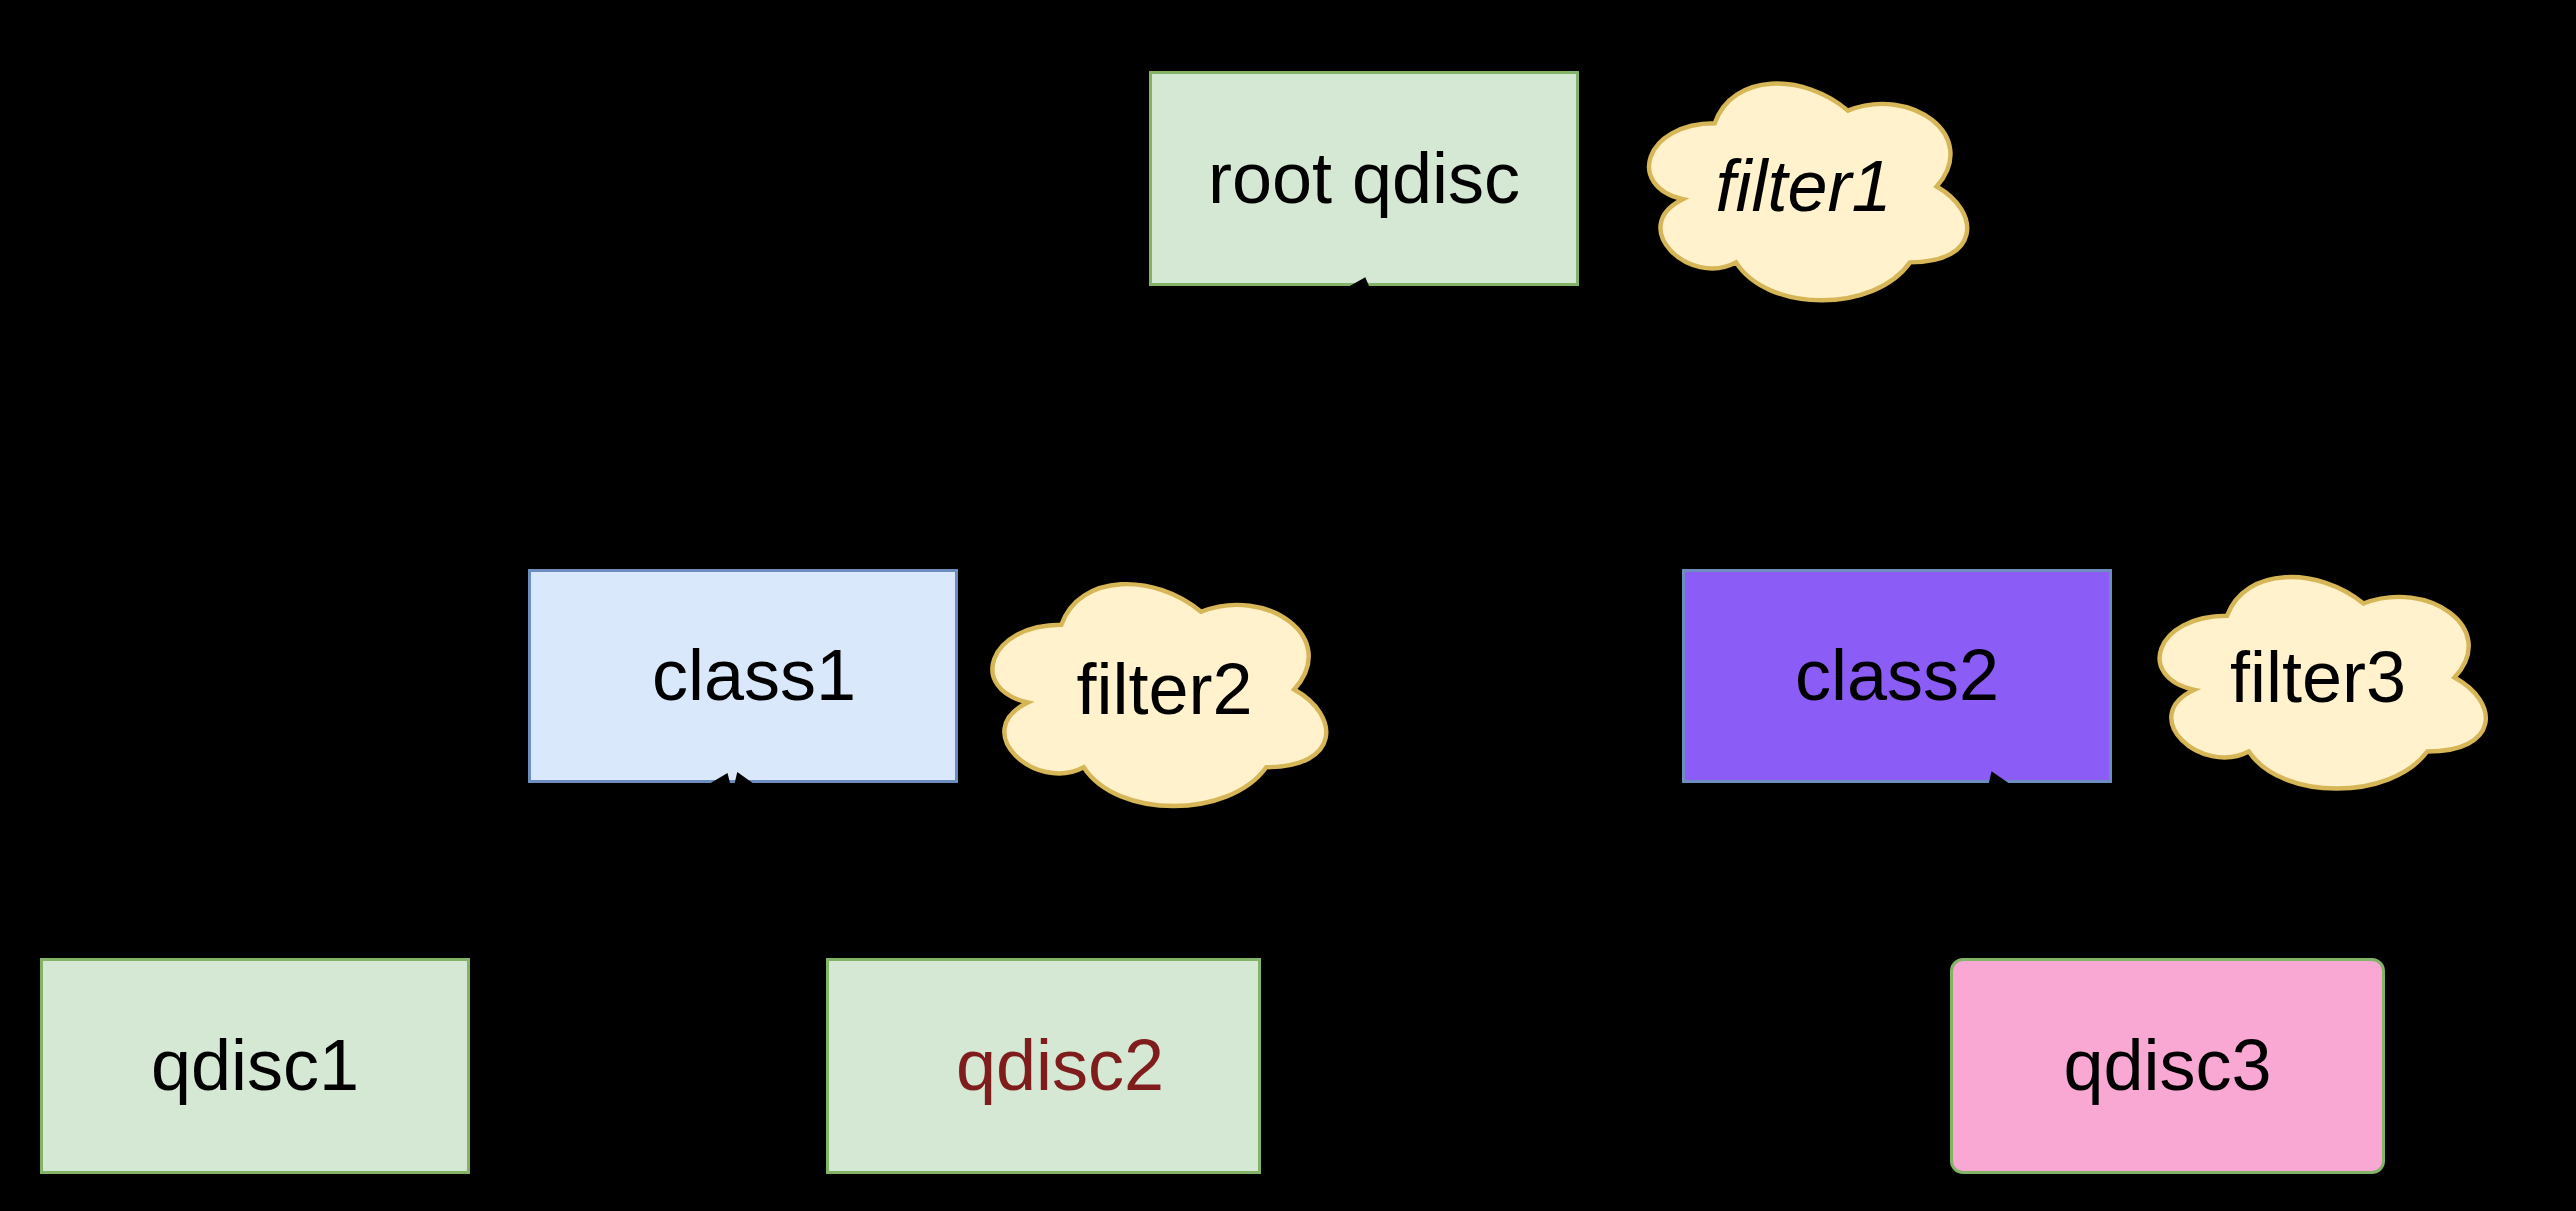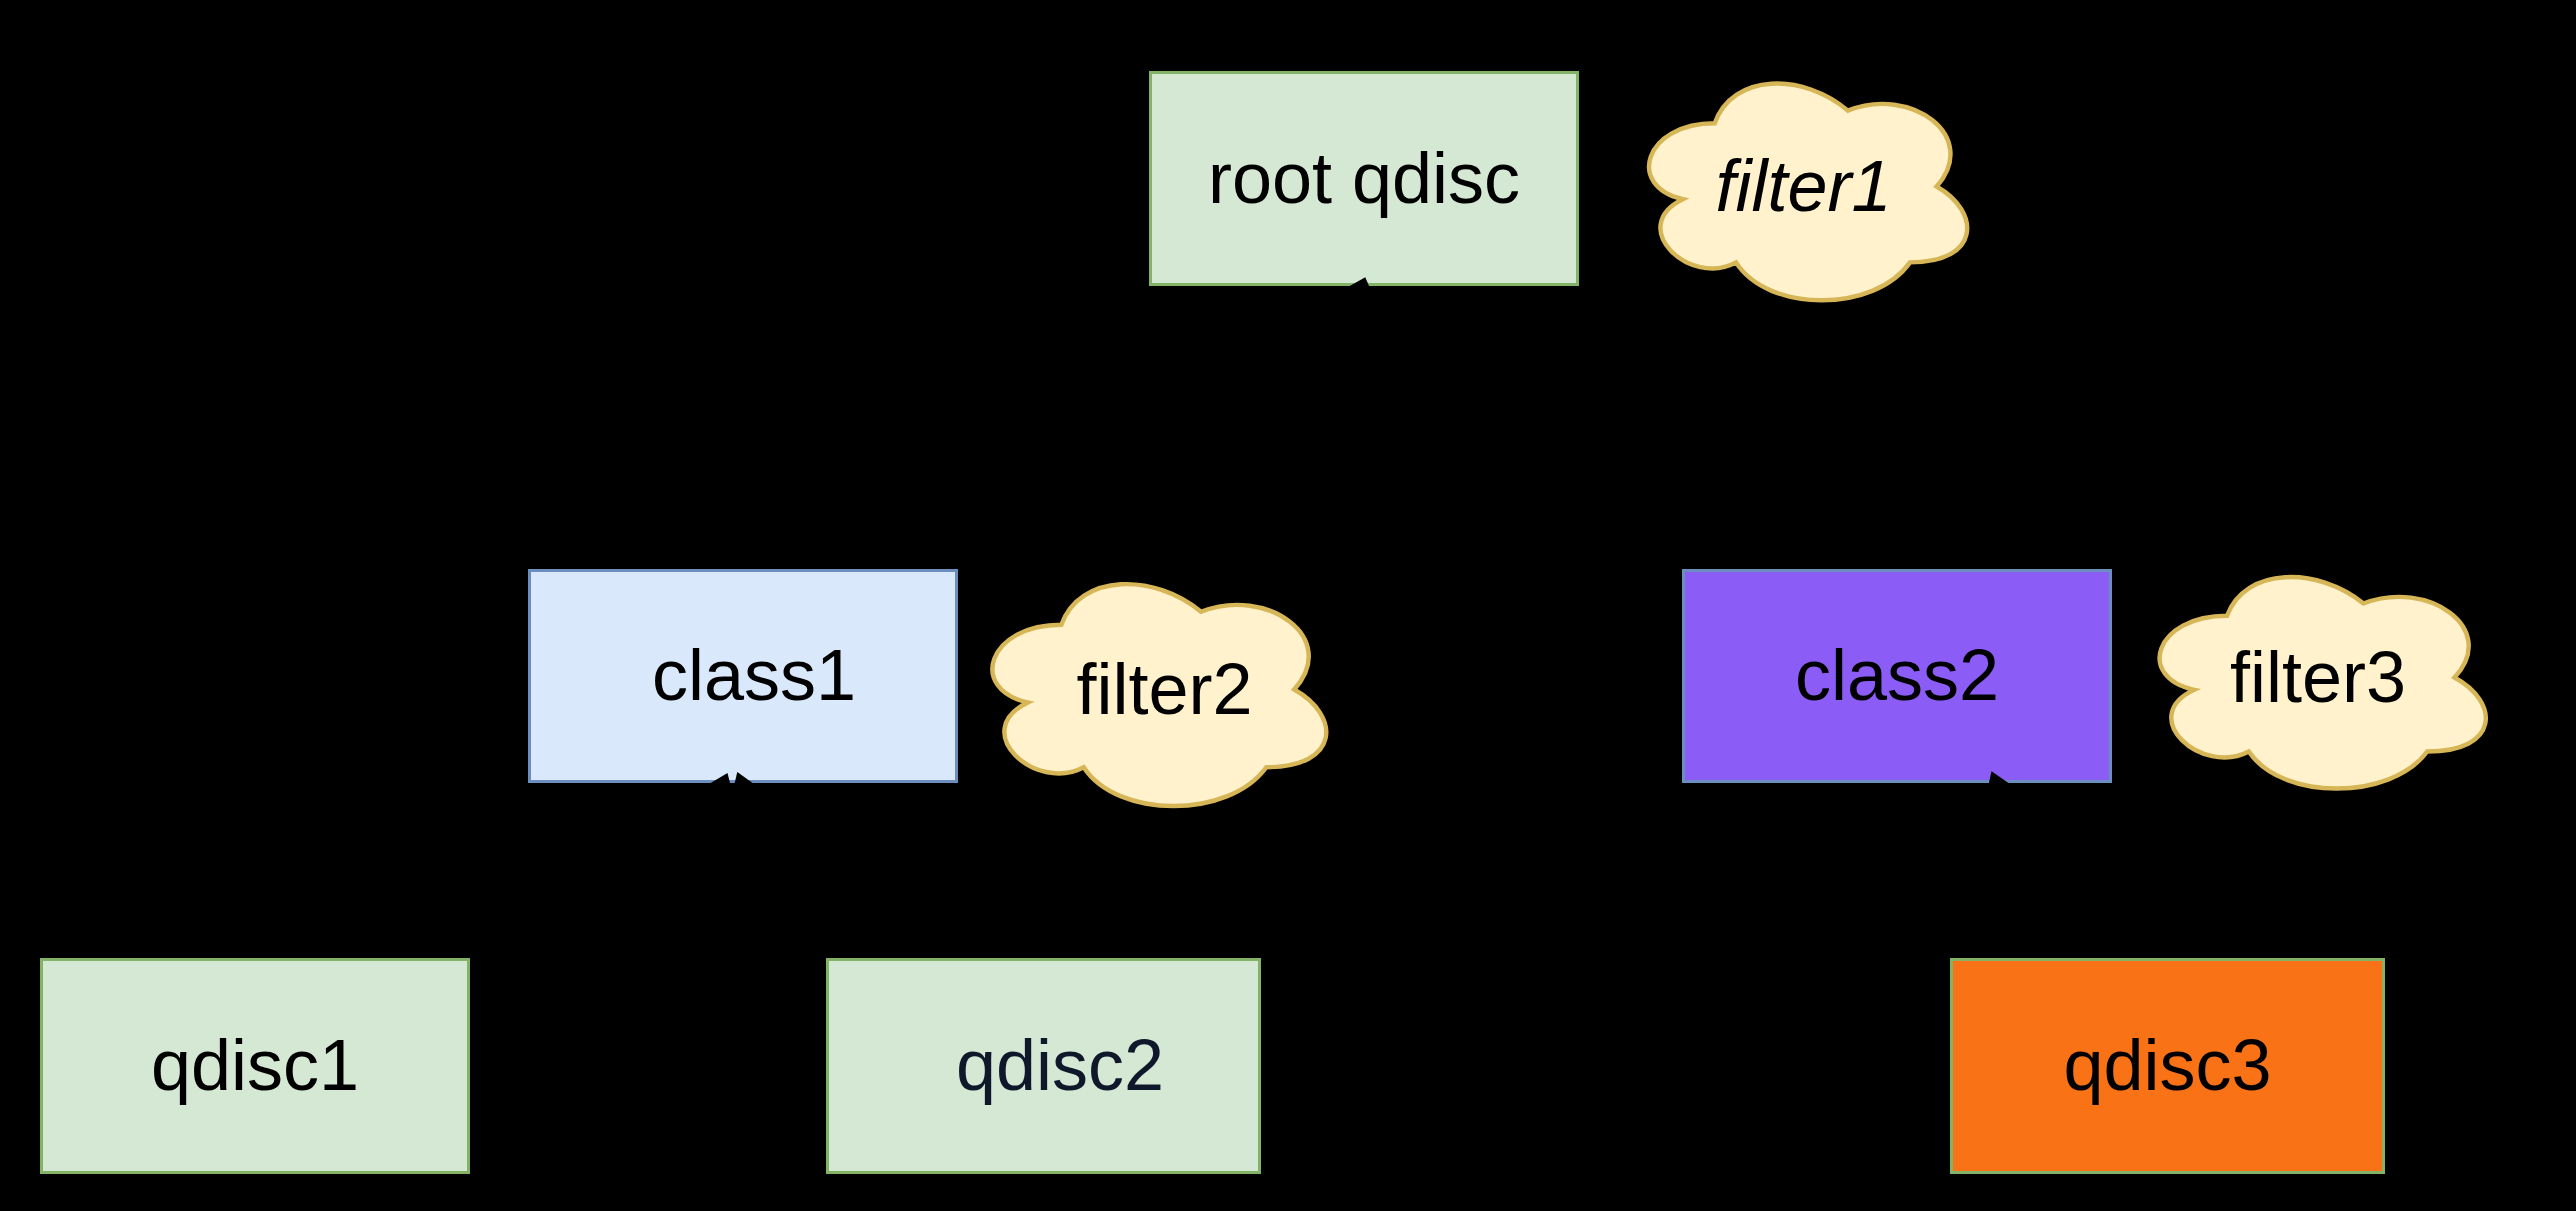--- a/index.html
+++ b/index.html
@@ -75,19 +75,19 @@
     <div class="node cloud" style="left: 2136px; top: 554px; width: 364px; height: 247px;">
       <svg class="cloud-shape" viewBox="0 0 410 278">
         <path d="M 102.5 69.5 C 20.5 69.5 0 139 65.6 152.9 C 0 183.48000000000002 73.8 250.20000000000002 127.1 222.4 C 164 278 287 278 328 222.4 C 410 222.4 410 166.79999999999998 358.75 139 C 410 83.39999999999999 328 27.8 256.25 55.6 C 205 13.9 123 13.9 102.5 69.5 Z" fill="#fff2cc" stroke="#d6b656" stroke-width="5"></path>
       </svg>
       <div class="label" style="color: rgb(0, 0, 0);">filter3</div>
     </div>
     <div class="node rect" style="left: 40px; top: 958px; width: 430px; height: 216px; background-color: rgb(213, 232, 212); border-color: rgb(130, 179, 102);">
       <div class="label" style="color: rgb(0, 0, 0);">qdisc1</div>
     </div>
     <div class="node rect" style="left: 826px; top: 958px; width: 435px; height: 216px; background-color: rgb(213, 232, 212); border-color: rgb(130, 179, 102);">
-      <div class="label" style="color: #0f172a; margin-left: 33px;">qdisc2</div>
+      <div class="label" style="color: #7f1d1d; margin-left: 33px;">qdisc2</div>
     </div>
-    <div class="node rect" style="left: 1950px; top: 958px; width: 435px; height: 216px; background-color: #f97316; border-color: rgb(130, 179, 102);">
+    <div class="node rect" style="left: 1950px; top: 958px; width: 435px; height: 216px; background-color: #f9a8d4; border-color: rgb(130, 179, 102); border-radius: 13px;">
       <div class="label" style="color: rgb(0, 0, 0);">qdisc3</div>
     </div>
   </div>
 
 
 </body></html>

